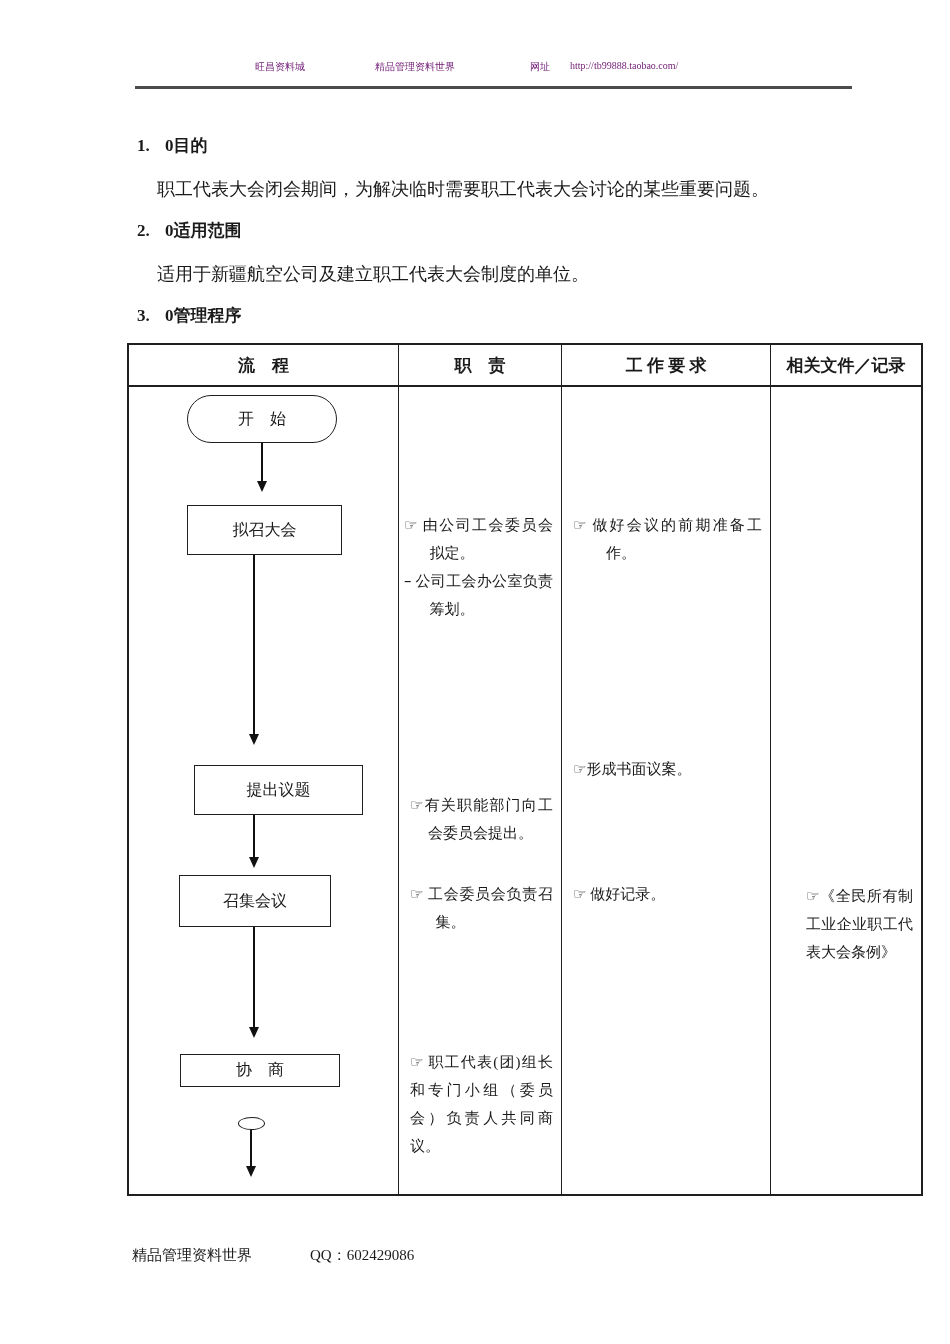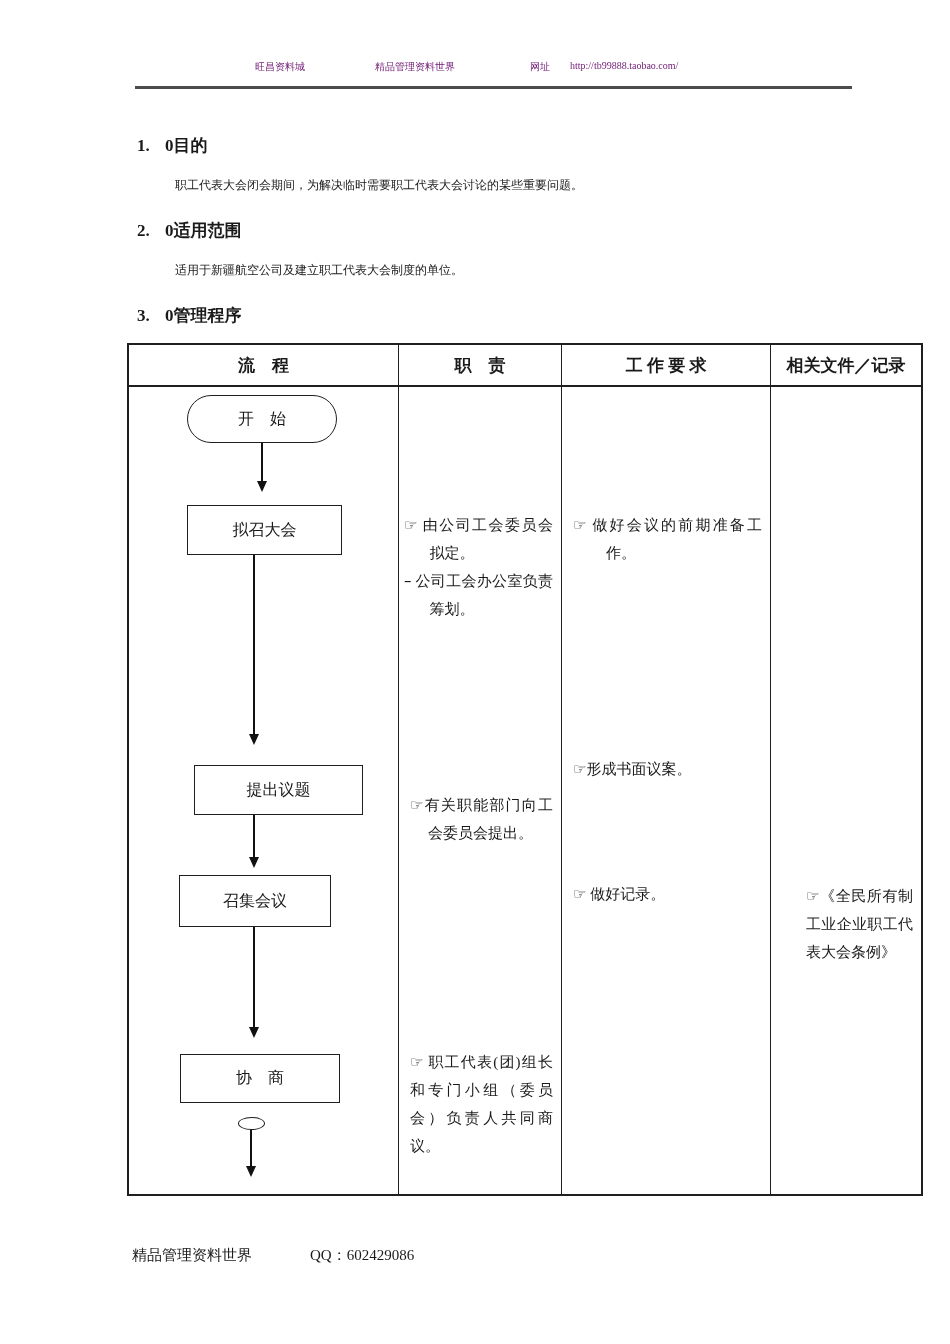--- a/index.html
+++ b/index.html
@@ -11,21 +11,21 @@
   
   .doc-header span,.doc-header a{position:absolute;top:60px;font-size:10px;color:#701a75;text-decoration:none;white-space:nowrap;}
   .h-site{left:255px;}
   .h-brand{left:375px;}
   .h-urllabel{left:530px;}
   .h-url{left:570px;font-family:"Liberation Serif","DejaVu Serif",serif;}
   .h-rule{position:absolute;left:135px;top:86px;width:717px;height:3px;background:#4c4c4c;}
   
   .sec-head{position:absolute;left:137px;font-size:17px;font-weight:bold;white-space:nowrap;}
   .sec-head .num{display:inline-block;min-width:28px;}
-  .sec-body{position:absolute;left:175px;font-size:12px;white-space:nowrap;}
+  .sec-body{position:absolute;left:157px;font-size:18px;white-space:nowrap;}
   
   .ptable{
     position:absolute;left:127px;top:343px;width:796px;height:853px;
     border:2px solid #1f1f1f;box-sizing:border-box;
   }
   .thead,.tbody{display:grid;grid-template-columns:270px 163px 209px 1fr;}
   .thead{height:42px;border-bottom:2px solid #1f1f1f;box-sizing:border-box;}
   .tbody{height:calc(100% - 42px);}
   .th{
     display:flex;align-items:center;justify-content:center;
@@ -92,21 +92,21 @@
           </div>
           <div class="node rect" style="left: 58px; top: 118px; width: 155px; height: 50px;">
             <span>拟召大会</span>
           </div>
           <div class="node rect" style="left: 65px; top: 378px; width: 169px; height: 50px;">
             <span>提出议题</span>
           </div>
           <div class="node rect" style="left: 50px; top: 488px; width: 152px; height: 52px;">
             <span>召集会议</span>
           </div>
-          <div class="node rect" style="left: 51px; top: 667px; width: 160px; height: 49px;">
+          <div class="node rect" style="left: 51px; top: 667px; width: 160px; height: 33px;">
             <span>协　商</span>
           </div>
           <div class="node ellipse" style="left: 109px; top: 730px; width: 27px; height: 13px;"></div>
           <div class="arrow-line" style="left: 132px; top: 56px; height: 39px;"></div>
           <div class="arrow-head" style="left: 128px; top: 94px;"></div>
           <div class="arrow-line" style="left: 124px; top: 168px; height: 180px;"></div>
           <div class="arrow-head" style="left: 120px; top: 347px;"></div>
           <div class="arrow-line" style="left: 124px; top: 428px; height: 43px;"></div>
           <div class="arrow-head" style="left: 120px; top: 470px;"></div>
           <div class="arrow-line" style="left: 124px; top: 540px; height: 101px;"></div>
@@ -115,20 +115,23 @@
           <div class="arrow-head" style="left: 117px; top: 779px;"></div>
         </div>
     </div>
     <div class="cell">
         <div class="ann" style="top: 124px; left: 5px; right: 8px;">
           <p style="padding-left: 1.7em; text-indent: -1.7em;"><span class="bullet">☞</span> 由公司工会委员会拟定。</p>
           <p style="padding-left: 1.7em; text-indent: -1.7em;"><span class="bullet">–</span> 公司工会办公室负责筹划。</p>
         </div>
         <div class="ann" style="top: 368px; left: 11px; right: 8px; margin-top: 36px;">
           <p style="padding-left: 1.2em; text-indent: -1.2em;"><span class="bullet">☞</span>有关职能部门向工会委员会提出。</p>
+        </div>
+        <div class="ann" style="top: 493px; left: 11px; right: 8px;">
+          <p style="padding-left: 1.7em; text-indent: -1.7em;"><span class="bullet">☞</span> 工会委员会负责召集。</p>
         </div>
         <div class="ann" style="top: 661px; left: 11px; right: 8px;">
           <p><span class="bullet">☞</span> 职工代表(团)组长和专门小组（委员会）负责人共同商议。</p>
         </div>
       </div>
     <div class="cell">
         <div class="ann" style="top: 124px; left: 11px; right: 8px;">
           <p style="padding-left: 2.2em; text-indent: -2.2em;"><span class="bullet">☞</span> 做好会议的前期准备工作。</p>
         </div>
         <div class="ann" style="top: 368px; left: 11px; right: 8px;">

